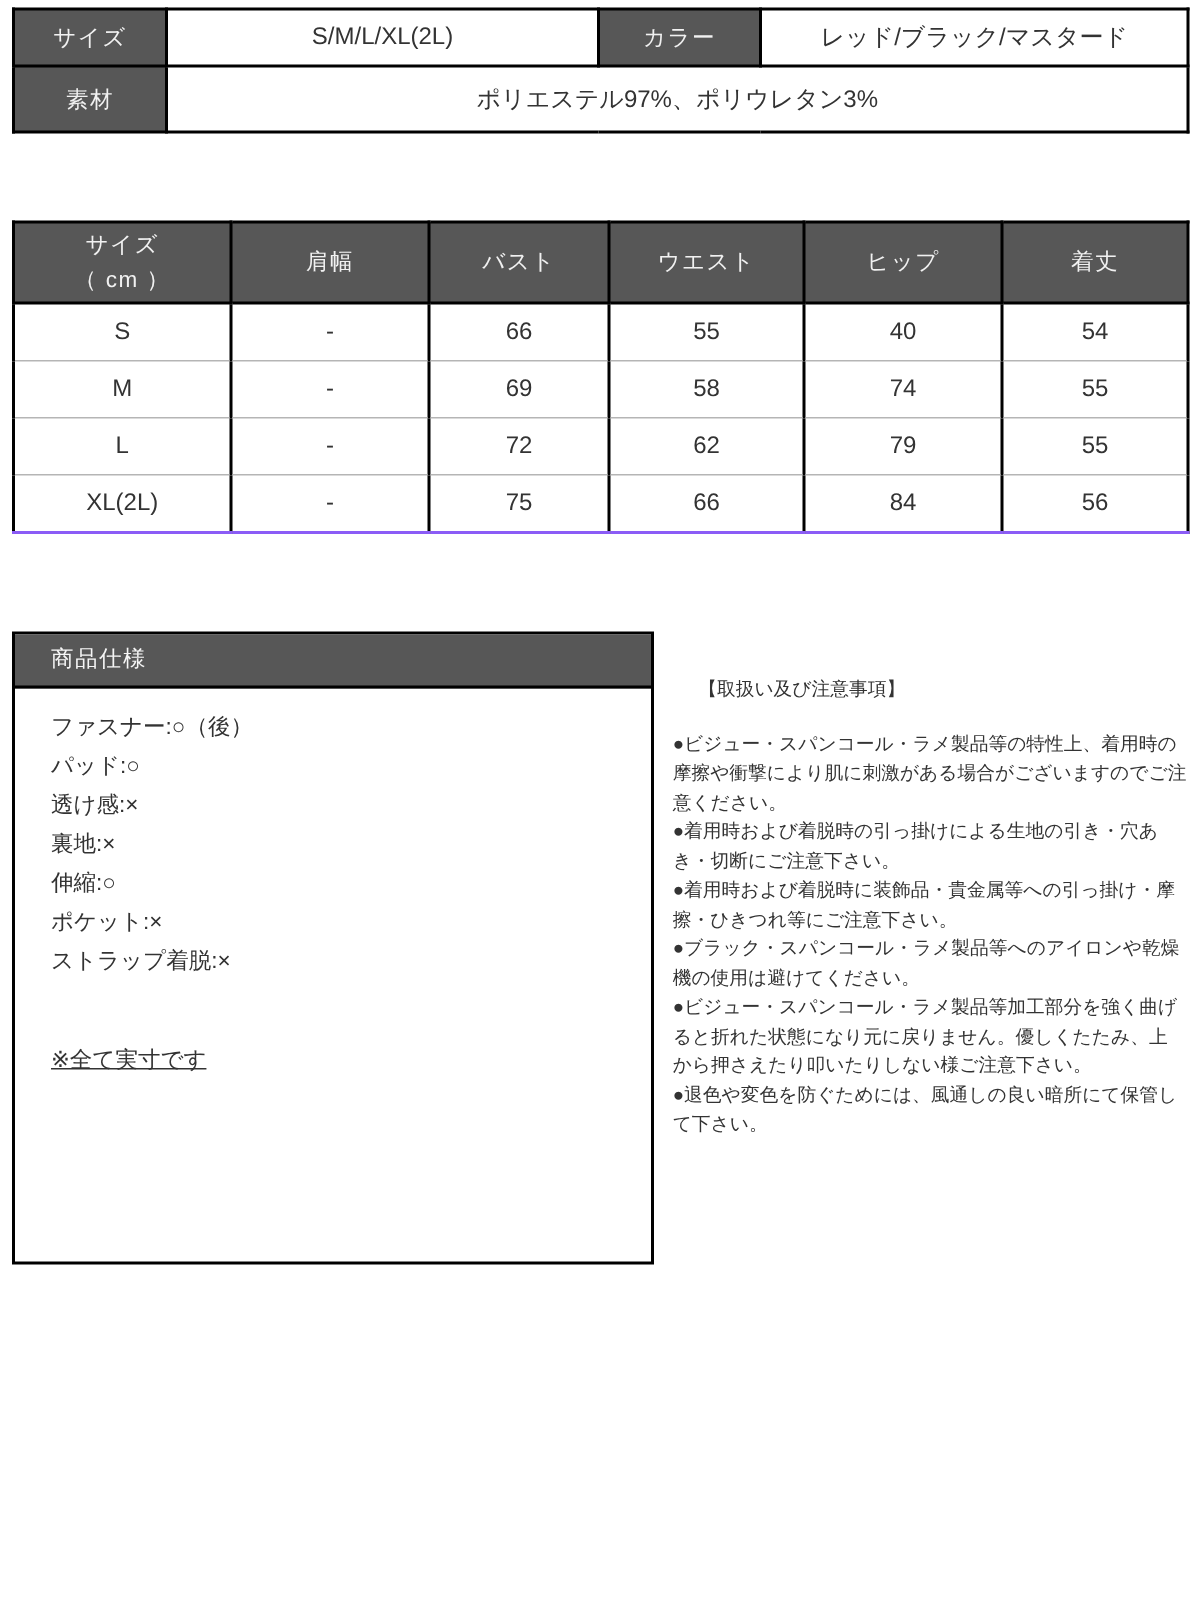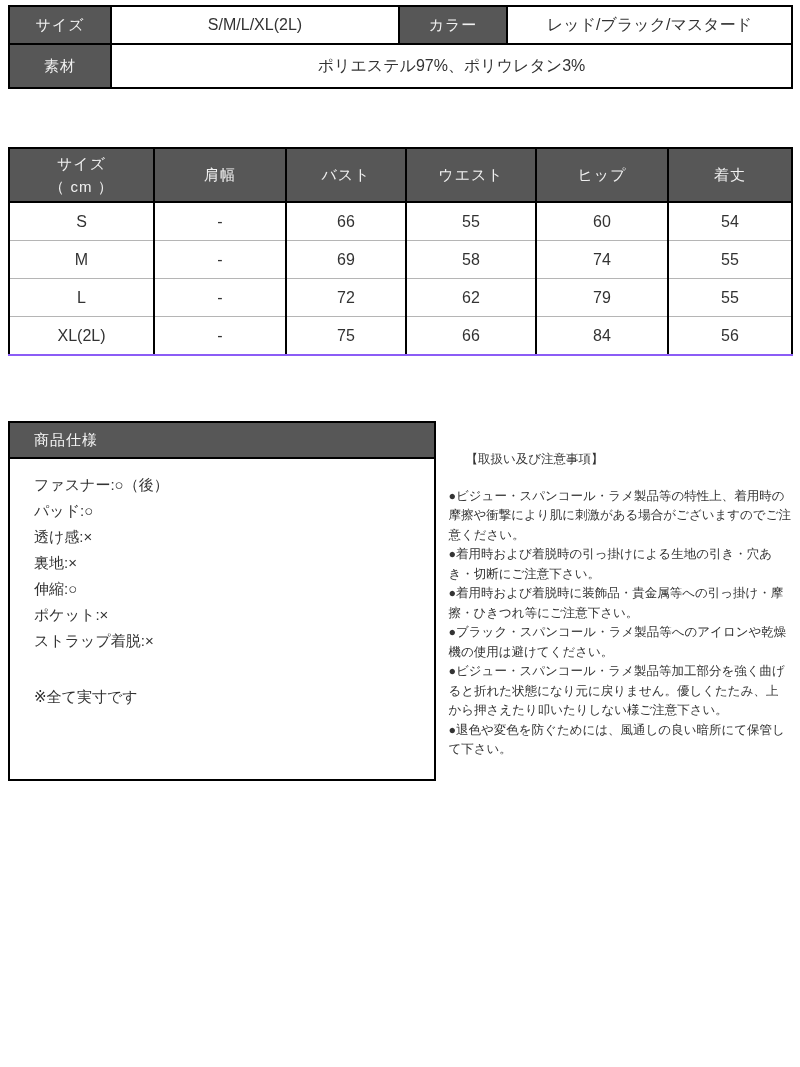--- a/index.html
+++ b/index.html
@@ -32,31 +32,31 @@
   .size-table td{
     height:35px;text-align:center;font-size:16px;color:#333333;
     border-left:2px solid #000000;border-right:2px solid #000000;
     border-top:1px solid #b5b5b5;border-bottom:1px solid #b5b5b5;
   }
   .size-table tr.last td{border-bottom:2px solid #8b5cf6;}
 
   
   .bottom{margin-top:65px;display:flex;align-items:flex-start;}
   .spec-box{
-    width:429px;height:360px;border:2px solid #000000;box-sizing:border-box;
+    width:429px;height:422px;border:2px solid #000000;box-sizing:border-box;
     background:#ffffff;
   }
   .spec-box-header{
     height:36px;background:#575757;border-bottom:2px solid #000000;
     color:#f5f5f5;font-size:15px;line-height:34px;padding-left:24px;
     box-sizing:border-box;letter-spacing:1px;
   }
   .spec-box-content{padding:13px 16px 0 24px;font-size:15px;line-height:26px;color:#333333;}
   .spec-item{white-space:nowrap;}
-  .spec-note{margin-top:30px;}
+  .spec-note{margin-top:40px;text-decoration:underline;}
 
   .notes{
     margin-left:12px;width:343px;padding-top:12px;
     font-size:12.5px;line-height:19.5px;color:#333333;
     text-align:left;
   }
   .notes-title{margin:17px;}
   .note-item{margin:0;}
 </style>
 </head>
@@ -104,21 +104,21 @@
       <th>バスト</th>
       <th>ウエスト</th>
       <th>ヒップ</th>
       <th>着丈</th>
     </tr>
     <tr>
       <td>S</td>
       <td>-</td>
       <td>66</td>
       <td>55</td>
-      <td>60</td>
+      <td>40</td>
       <td>54</td>
     </tr>
     <tr>
       <td>M</td>
       <td>-</td>
       <td>69</td>
       <td>58</td>
       <td>74</td>
       <td>55</td>
     </tr>

